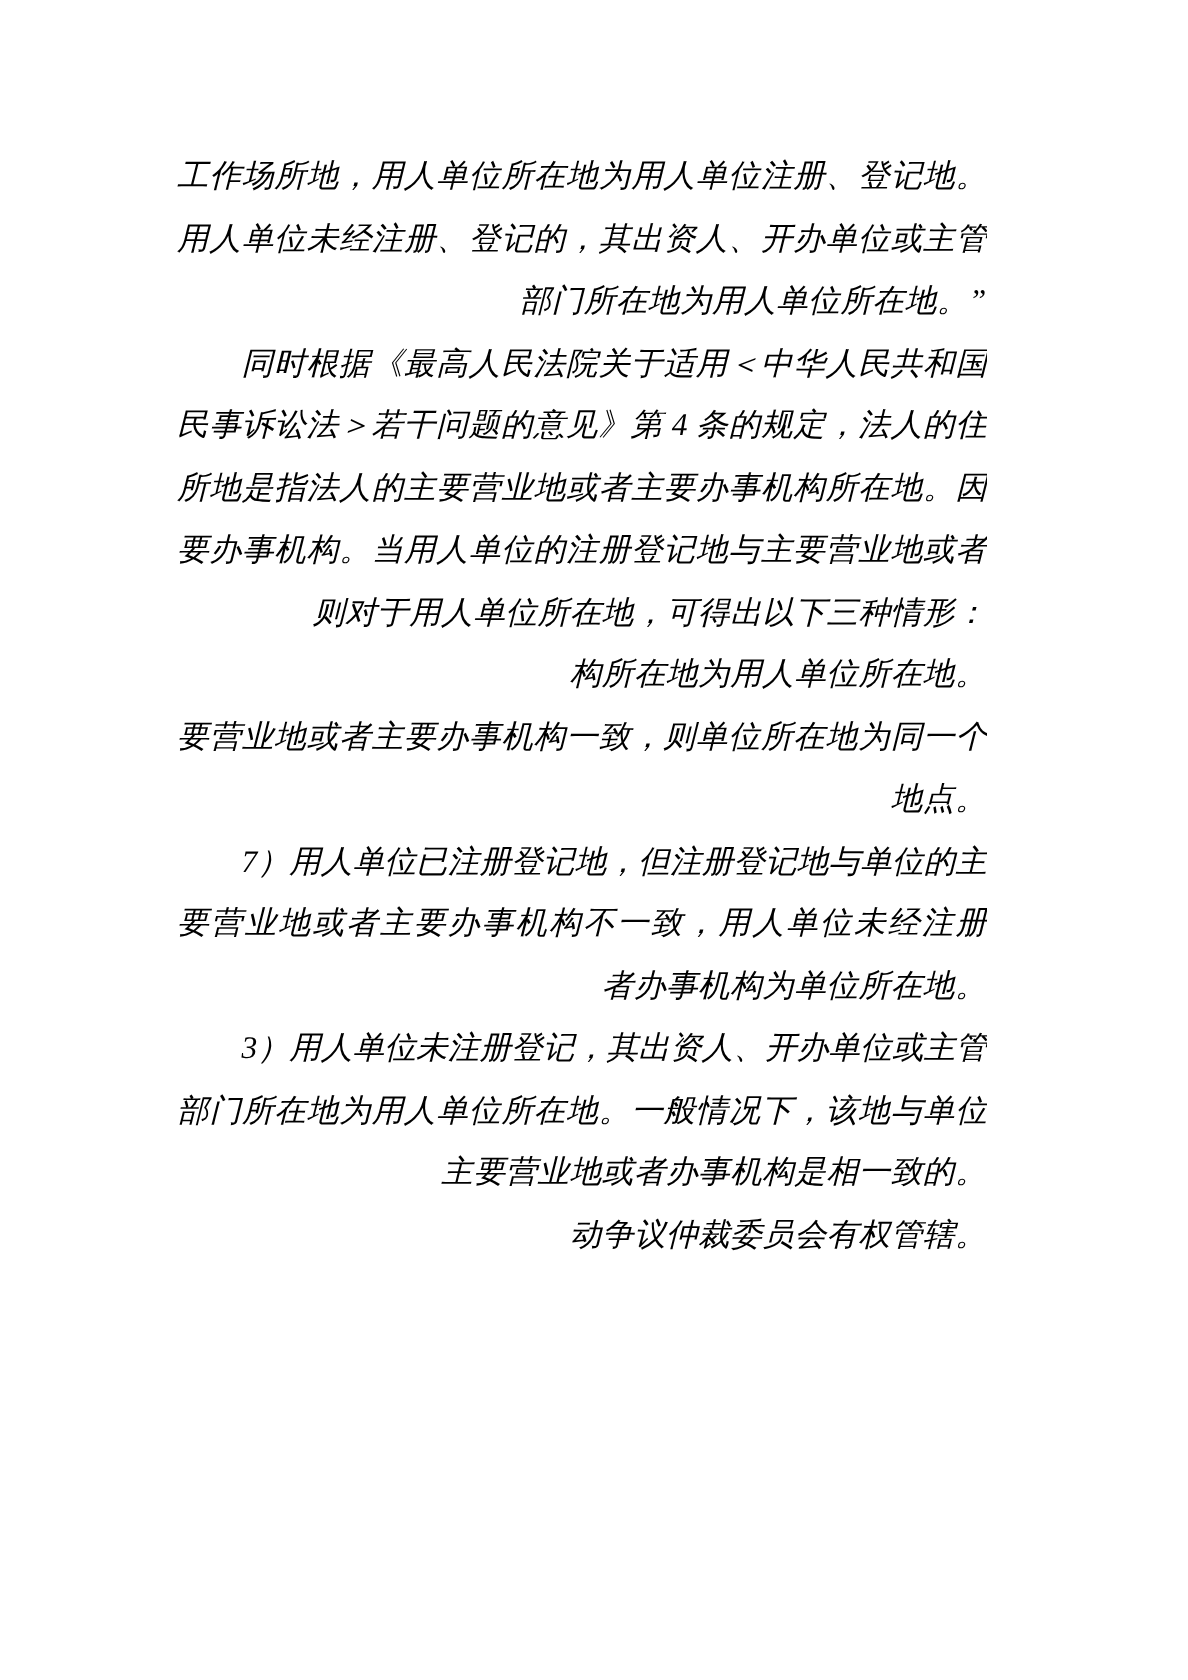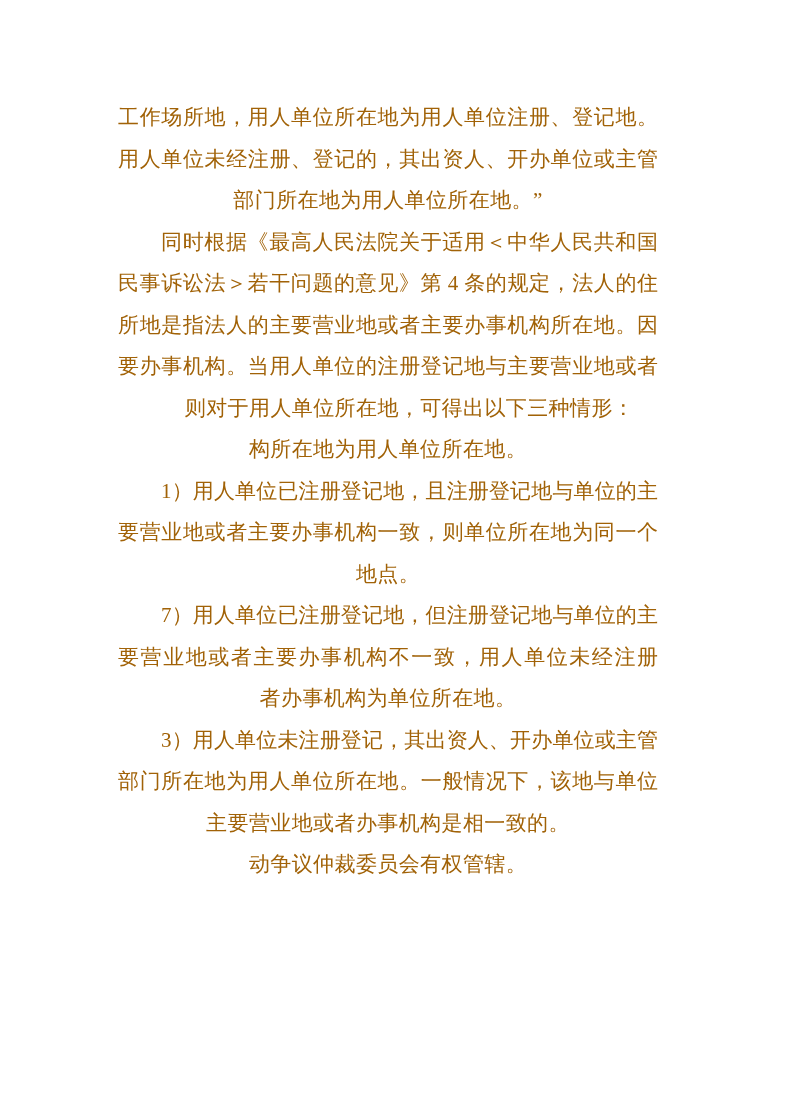--- a/index.html
+++ b/index.html
@@ -21,52 +21,51 @@
     width: 540px;
     font-family: "Liberation Serif", "DejaVu Serif", serif;
     font-size: 21px;
     color: #1b1b1b;
     letter-spacing: 0.4px;
   }
   .line {
     height: 41.5px;
     line-height: 41.5px;
     white-space: nowrap;
-    text-align: center;
+    text-align: right;
   }
   .line.full {
     white-space: normal;
     overflow: hidden;
     text-align: justify;
     text-align-last: justify;
     letter-spacing: 0;
   }
   .line.indent {
     padding-left: 43px;
   }
   .line.full.indent {
     padding-left: 43px;
     width: 497px;
   }
 </style>
 </head>
 <body>
 
 <div class="page" style="background: rgb(255, 255, 255);">
-  <div class="text-block" id="text-block" style="color: #a16207;">
+  <div class="text-block" id="text-block" style="color: #000000; font-style: italic;">
       <div class="line full">工作场所地，用人单位所在地为用人单位注册、登记地。</div>
       <div class="line full">用人单位未经注册、登记的，其出资人、开办单位或主管</div>
       <div class="line">部门所在地为用人单位所在地。”</div>
       <div class="line full indent">同时根据《最高人民法院关于适用＜中华人民共和国</div>
       <div class="line full">民事诉讼法＞若干问题的意见》第 4 条的规定，法人的住</div>
       <div class="line full">所地是指法人的主要营业地或者主要办事机构所在地。因</div>
       <div class="line full">要办事机构。当用人单位的注册登记地与主要营业地或者</div>
       <div class="line indent">则对于用人单位所在地，可得出以下三种情形：</div>
       <div class="line">构所在地为用人单位所在地。</div>
-      <div class="line full indent">1）用人单位已注册登记地，且注册登记地与单位的主</div>
       <div class="line full">要营业地或者主要办事机构一致，则单位所在地为同一个</div>
       <div class="line">地点。</div>
       <div class="line full indent">7）用人单位已注册登记地，但注册登记地与单位的主</div>
       <div class="line full">要营业地或者主要办事机构不一致，用人单位未经注册</div>
       <div class="line">者办事机构为单位所在地。</div>
       <div class="line full indent">3）用人单位未注册登记，其出资人、开办单位或主管</div>
       <div class="line full">部门所在地为用人单位所在地。一般情况下，该地与单位</div>
       <div class="line">主要营业地或者办事机构是相一致的。</div>
       <div class="line">动争议仲裁委员会有权管辖。</div>
     </div>

